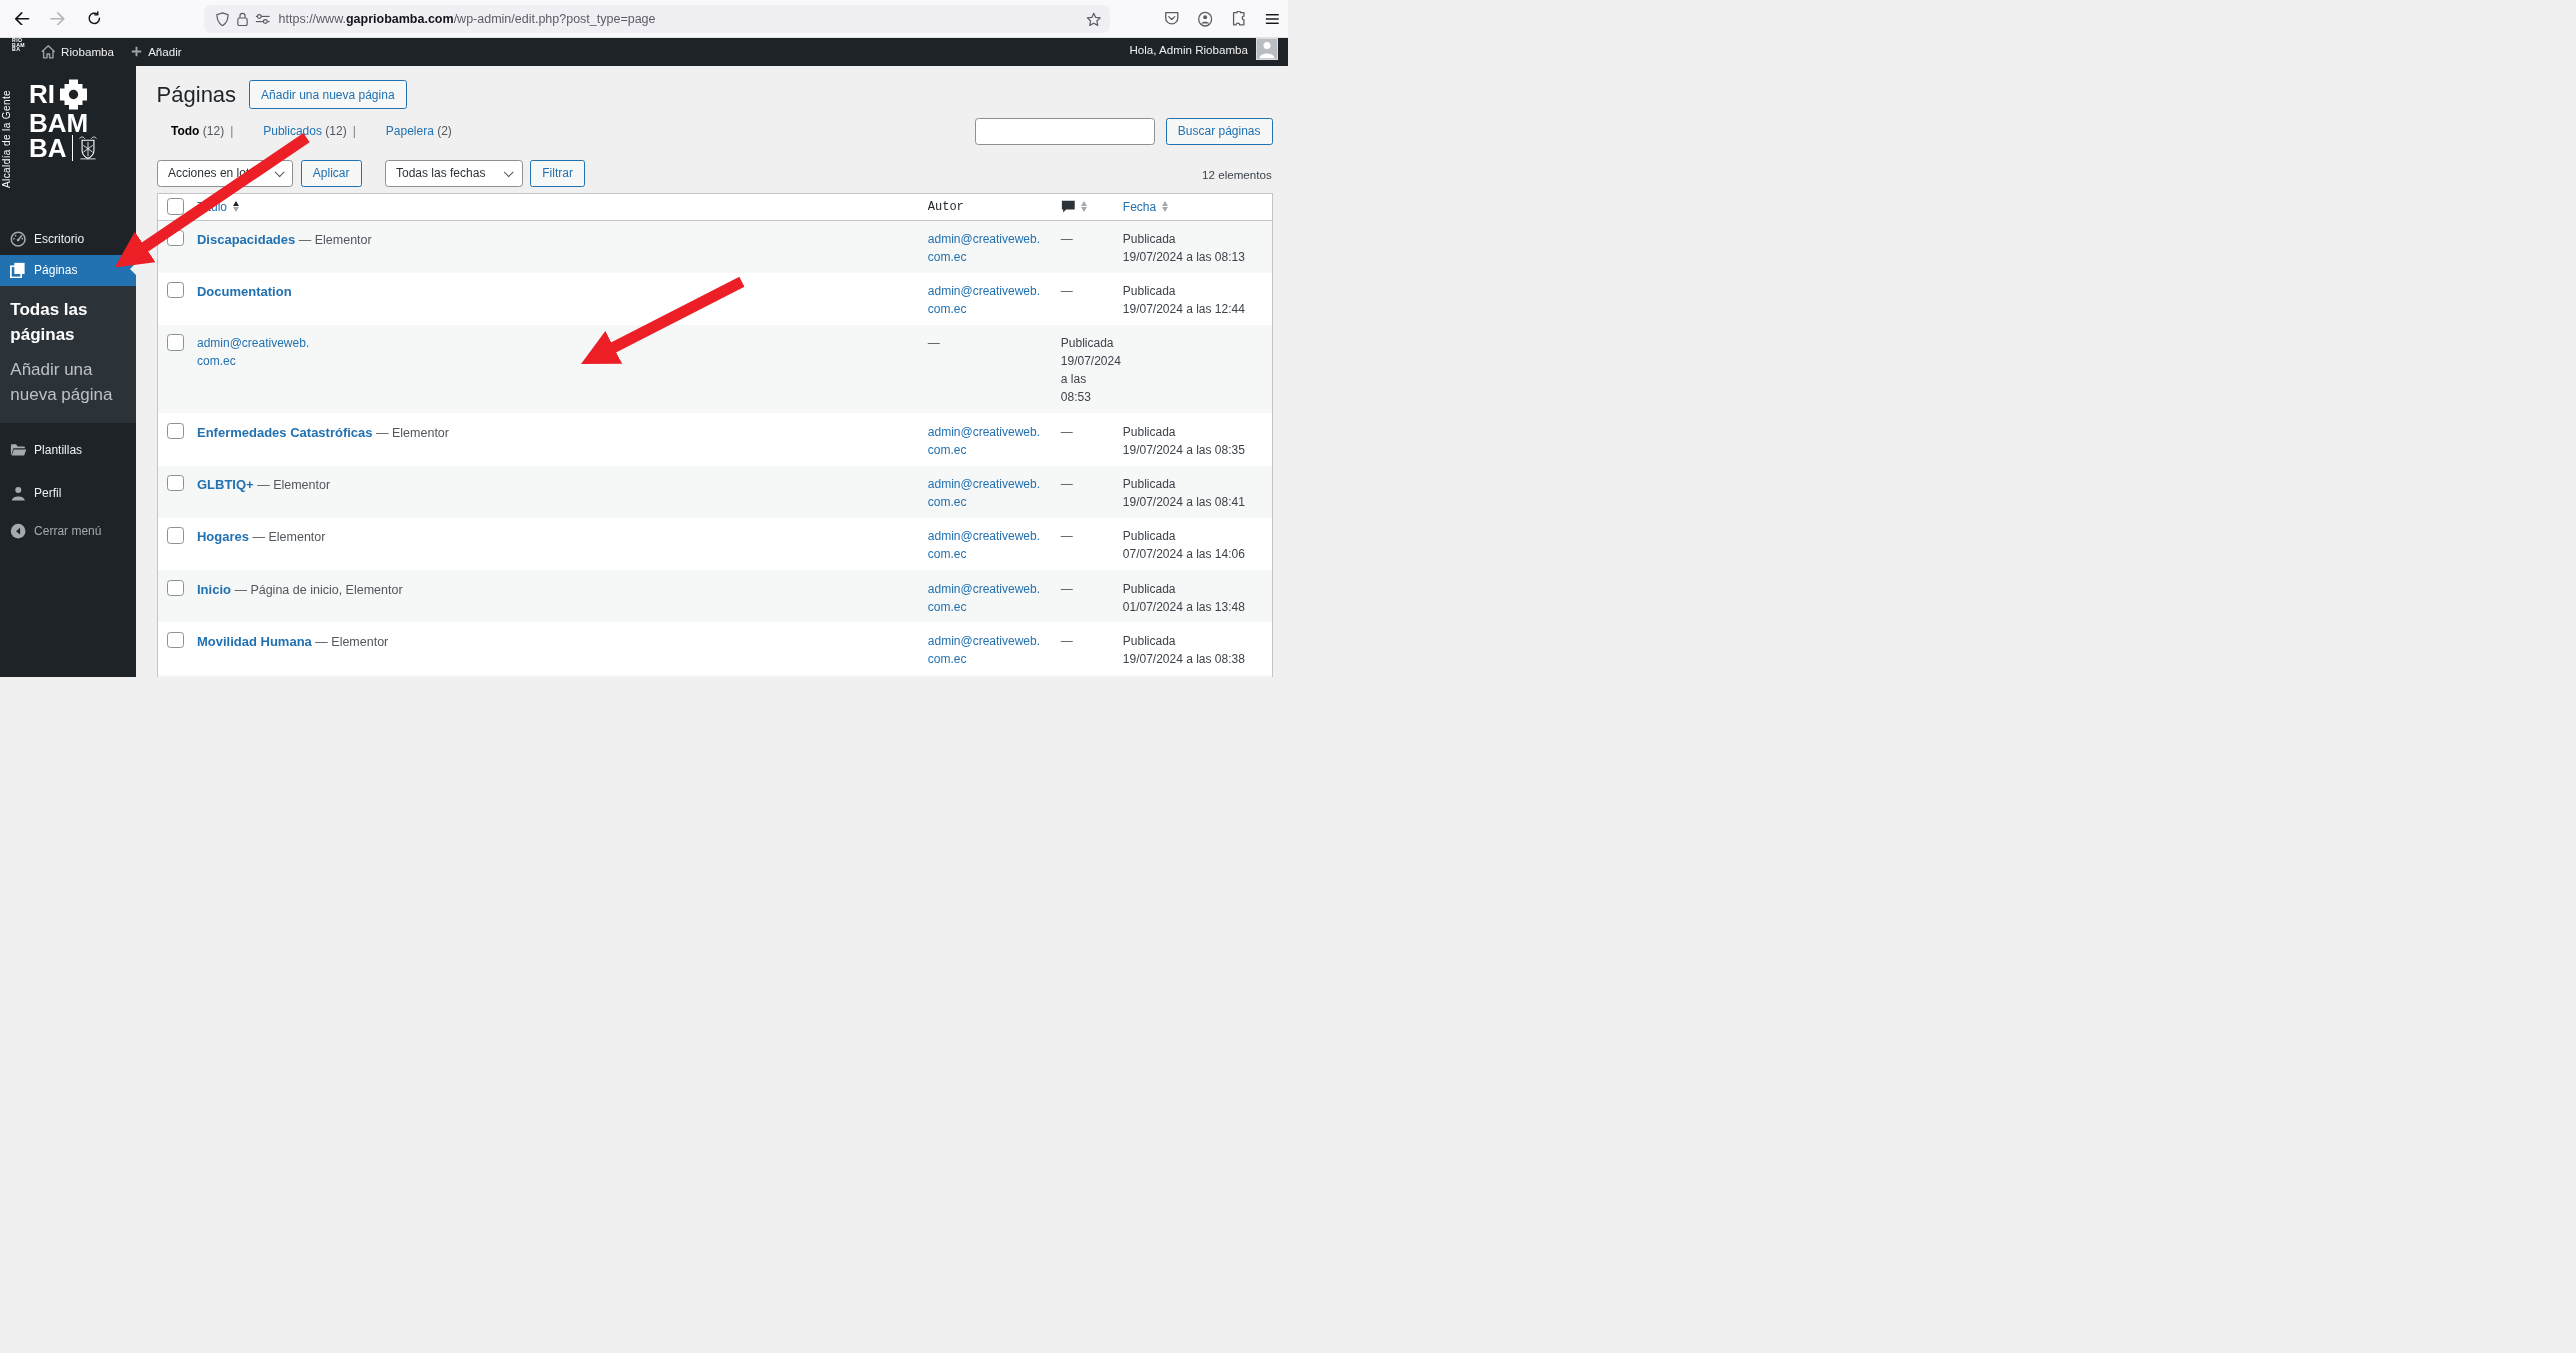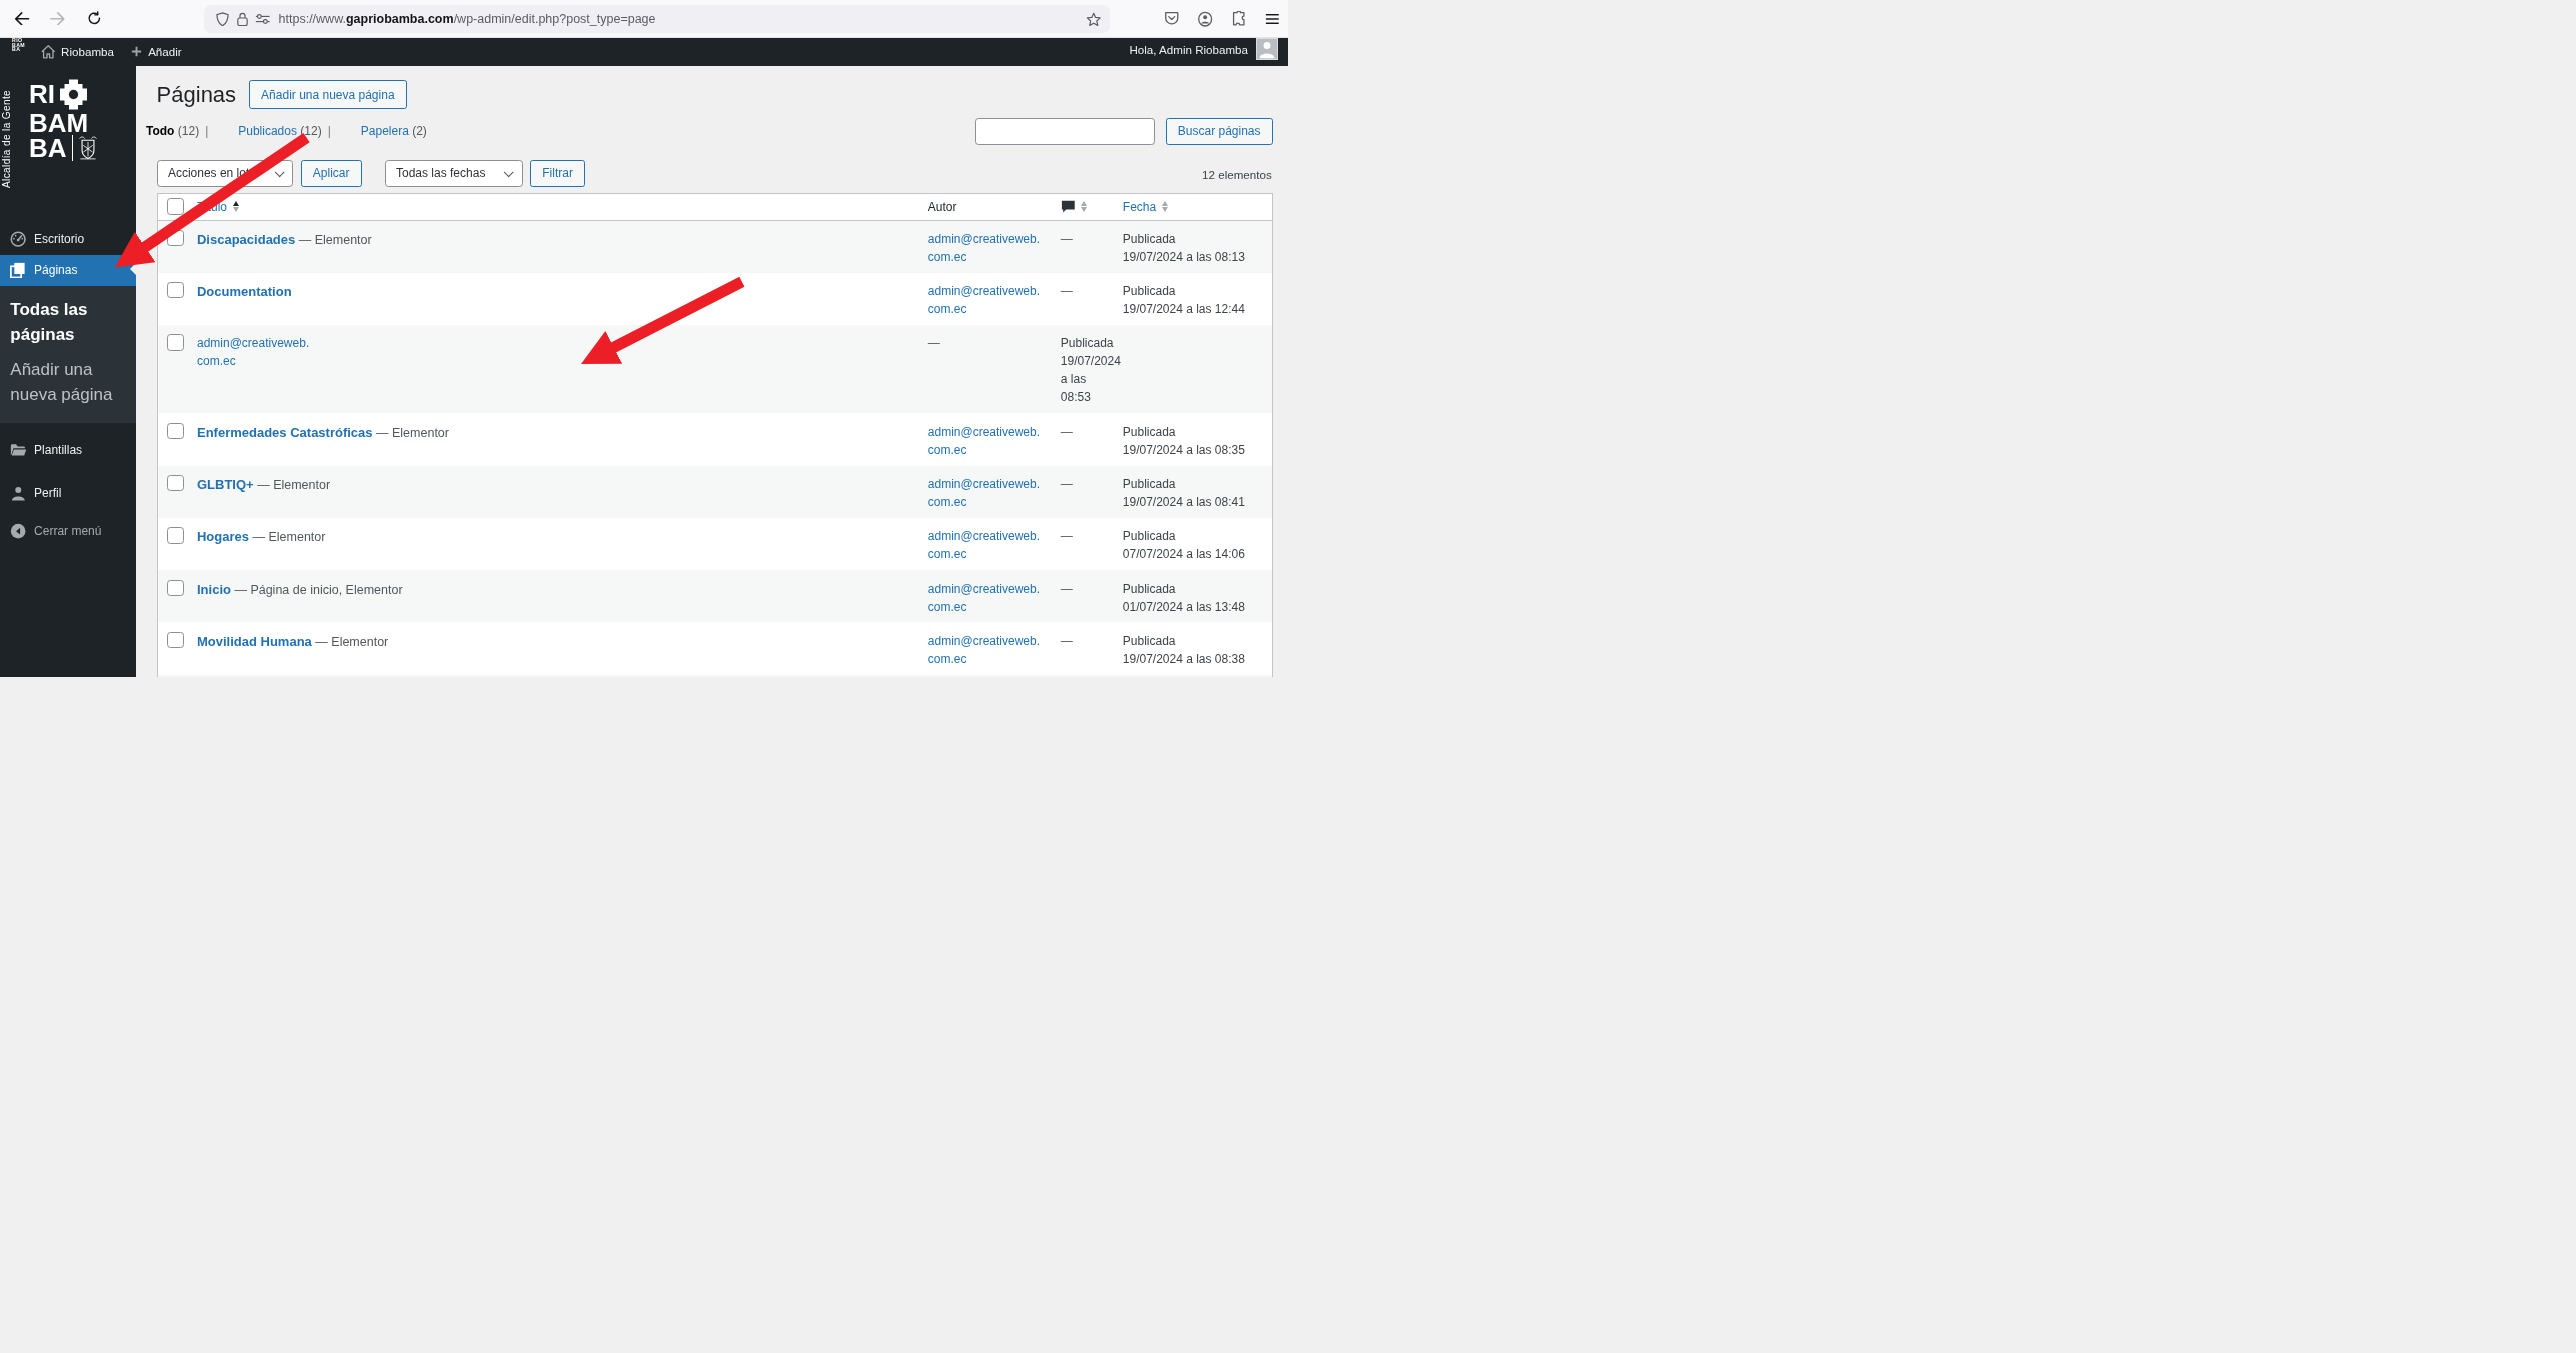--- a/index.html
+++ b/index.html
@@ -70,21 +70,21 @@
   
   .main { flex:1; background:#f0f0f1; position:relative; color:#1d2327; }
   .heading-row { position:absolute; top:14.6px; left:20.6px; display:flex; align-items:center; gap:13px; }
   .page-h1 { font-size:22px; font-weight:400; color:#1d2327; }
   .btn-secondary {
     display:inline-flex; align-items:center; height:29px; padding:0 11px;
     background:#f6f7f7; border:0.9px solid #2271b1; border-radius:2.6px;
     color:#2271b1; font-size:12px; cursor:pointer; white-space:nowrap;
   }
   .btn-small { height:27px; font-weight:400; }
-  .views { position:absolute; top:58px; left:10px; font-size:12px; color:#50575e; display:flex; gap:6px; }
+  .views { position:absolute; top:58px; left:35px; font-size:12px; color:#50575e; display:flex; gap:6px; }
   .views a { color:#2271b1; text-decoration:none; cursor:pointer;padding-left:24px; }
   .views .current-view { color:#000; font-weight:bold; }
   .views .count { color:#50575e; }
   .views .sep { color:#787c82; }
   .searchbox { position:absolute; top:52px; right:15.5px; display:flex; gap:11px; align-items:center; }
   .searchbox input {
     width:180px; height:27px; border:0.9px solid #8c8f94; border-radius:3.4px;
     background:#fff; padding:0 6.9px; font-size:12px; font-family:"Liberation Sans",sans-serif;
   }
   .tablenav { position:absolute; top:94px; left:20.6px; display:flex; gap:7.7px; align-items:center; }
@@ -97,21 +97,21 @@
 
   
   .list-table {
     position:absolute; top:127px; left:20.6px; right:14.6px;
     background:#fff; border:0.9px solid #c3c4c7;
   }
   .tr, .thead { display:grid; grid-template-columns:36px 1fr 133px 62px 153px; }
   .thead { height:27px; align-items:center; border-bottom:0.9px solid #c3c4c7; font-size:12px; }
   .th { padding:0 3.4px; display:flex; align-items:center; }
   .th a { color:#2271b1; text-decoration:none; cursor:pointer; }
-  .th.autor { color:#1d2327; }
+  .th.autor { color:#1d2327;font-family:Liberation Mono, monospace; }
   .cb-cell { display:flex; justify-content:center; }
   .checkbox {
     width:16.3px; height:16.3px; border:1.3px solid #8c8f94; border-radius:3.4px; background:#fff; cursor:pointer; display:inline-block;
   }
   .sortstack { display:inline-flex; flex-direction:column; gap:1.7px; margin-left:6px; }
   .tri-up { width:0; height:0; border-left:3.9px solid transparent; border-right:3.9px solid transparent; border-bottom:5.2px solid #a7aaad; }
   .tri-down { width:0; height:0; border-left:3.9px solid transparent; border-right:3.9px solid transparent; border-top:5.2px solid #a7aaad; }
   .tri-up.on { border-bottom-color:#1d2327; }
   .tr { min-height:52px; font-size:12px; }
   .tr.alt { background:#f6f7f7; }

